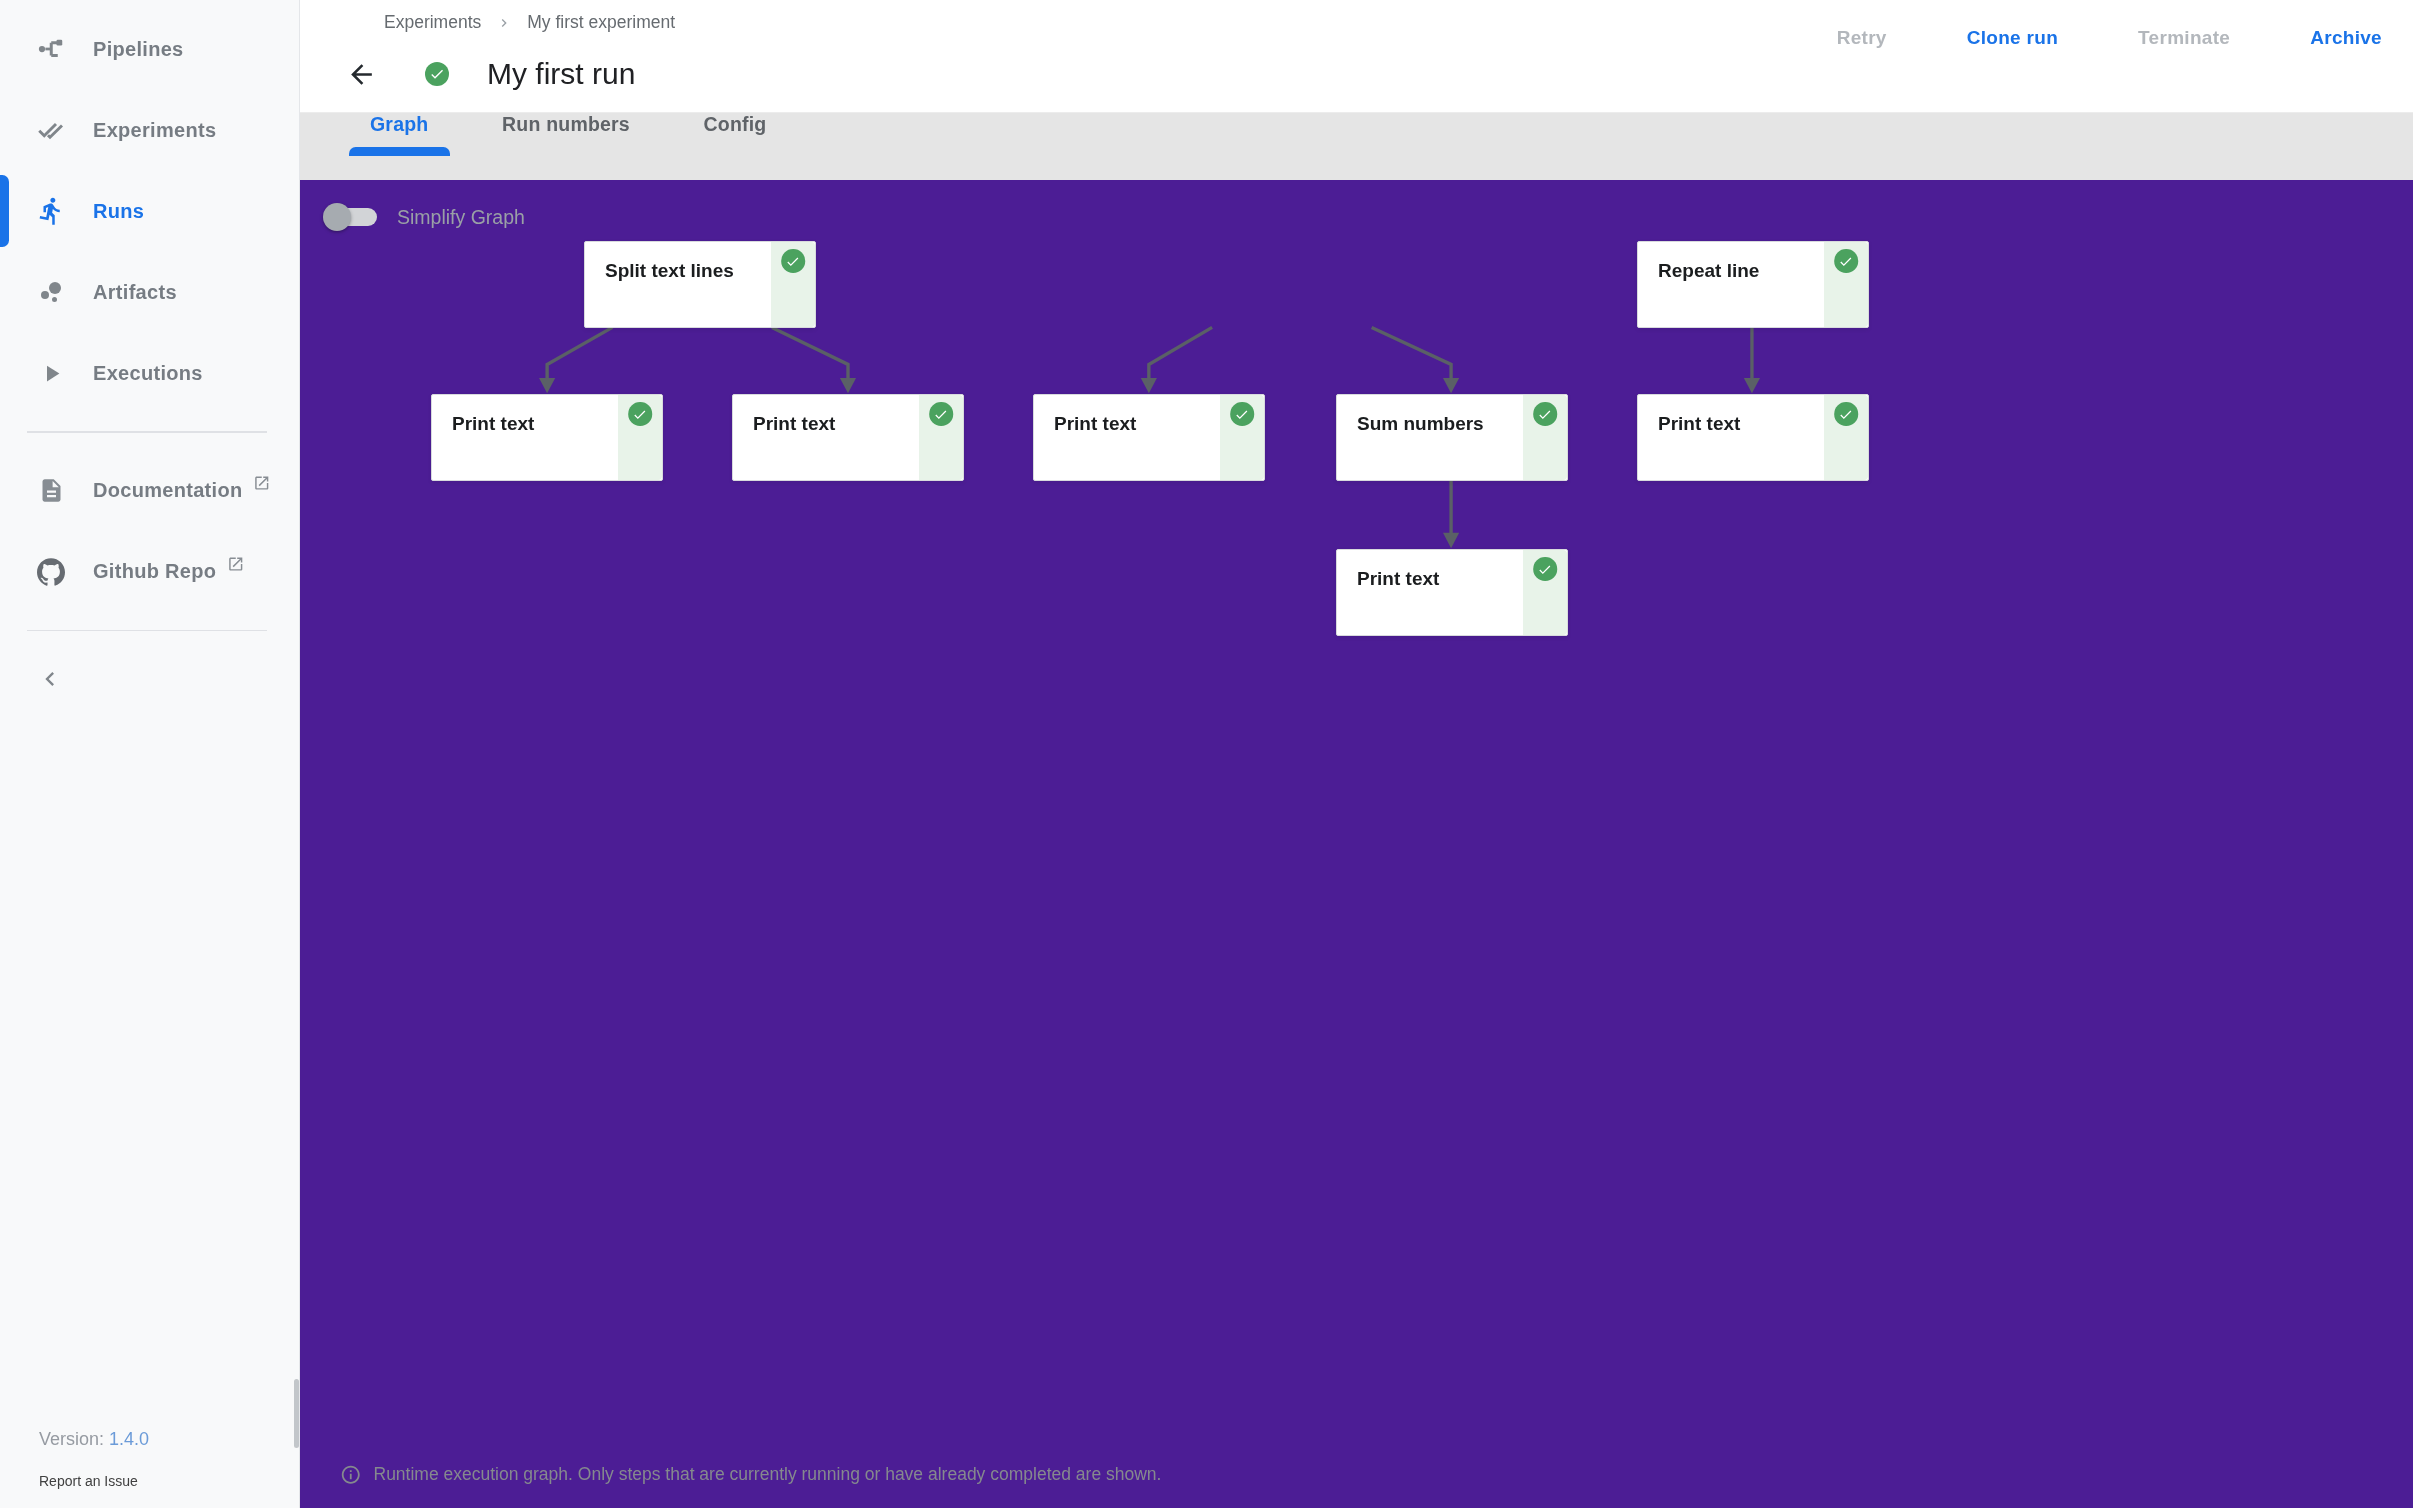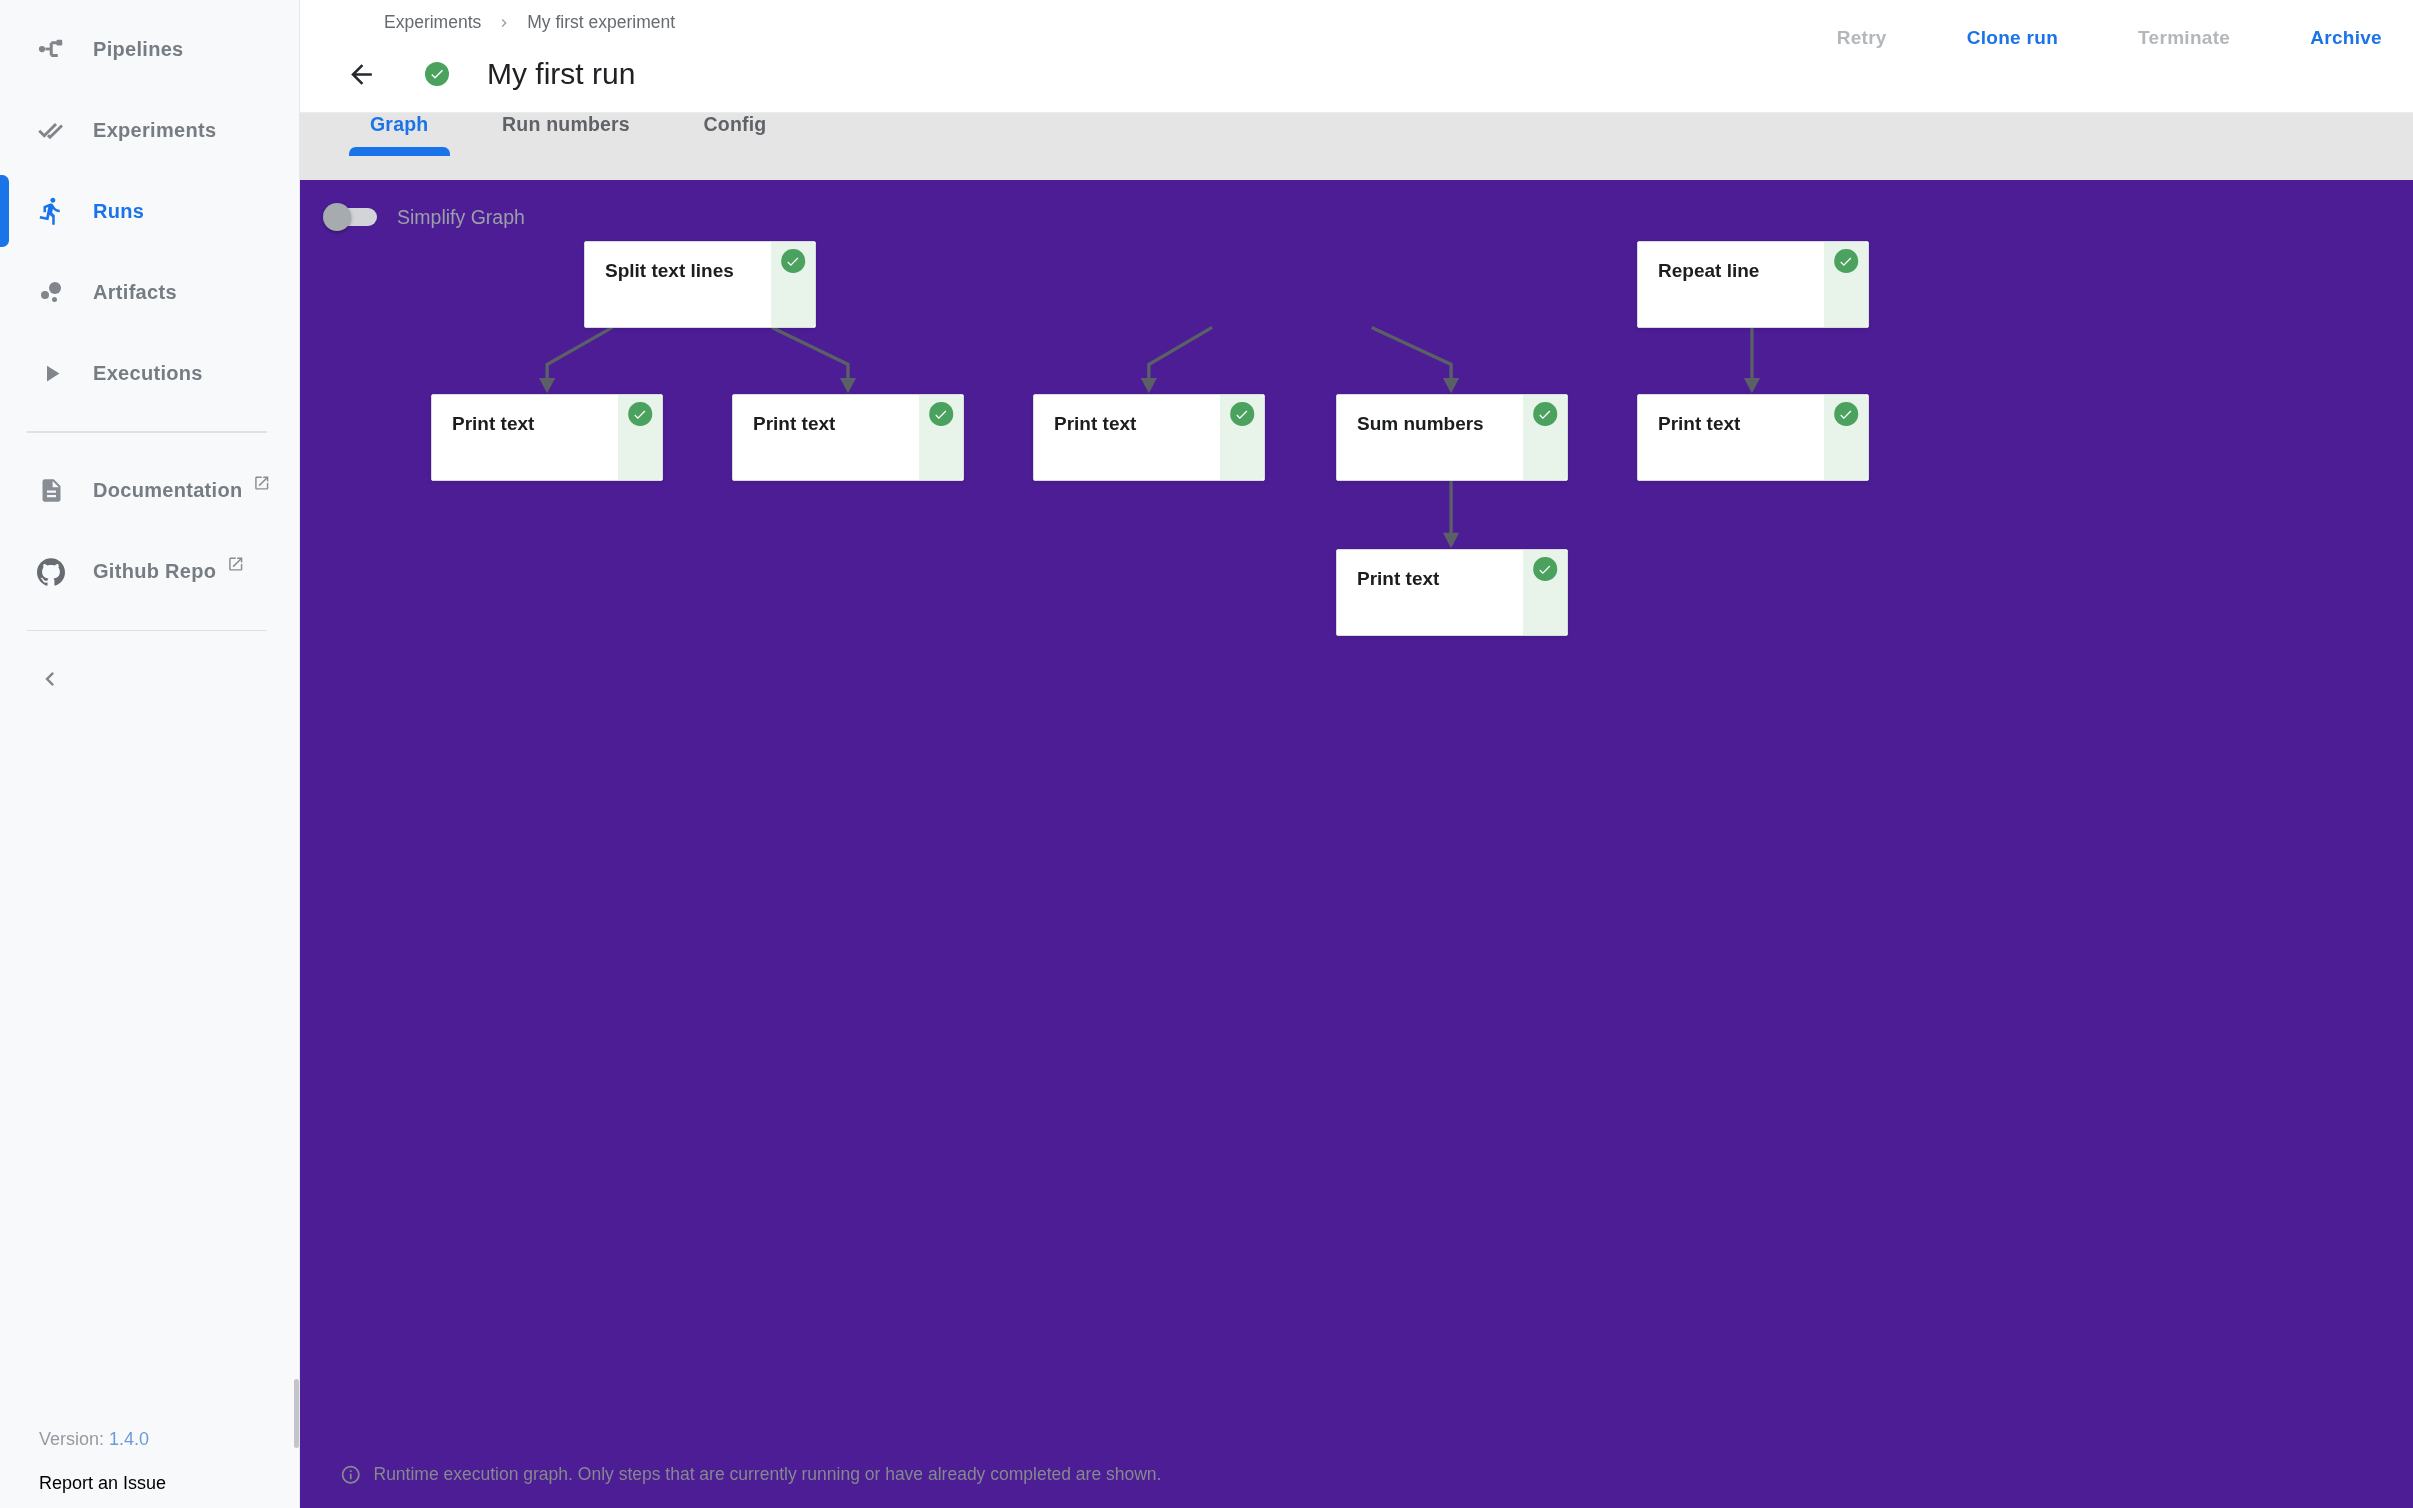--- a/index.html
+++ b/index.html
@@ -13,21 +13,21 @@
   .nav-item { position:relative; display:flex; align-items:center; height:81px; cursor:pointer; }
   .nav-icon { width:30px; height:30px; margin-left:36px; display:flex; align-items:center; justify-content:center; flex-shrink:0; }
   .nav-label { margin-left:27px; font-size:20px; font-weight:700; color:#767c83; letter-spacing:0.3px; }
   .nav-item.active .nav-label { color:#1a73e8; }
   .active-bar { position:absolute; left:0; top:4.7px; bottom:4.7px; width:8.8px; background:#1a73e8; border-radius:0 6.7px 6.7px 0; }
   .side-divider { height:1.3px; background:#dfe1e5; margin:17.5px 32px 17.5px 27px; }
   .ext-icon { margin-left:10.8px; transform:translateY(-6.7px); }
   .collapse-row { margin:32px 0 0 34px; width:32px; height:32px; display:flex; align-items:center; justify-content:center; cursor:pointer; }
   .version { position:absolute; left:39px; top:1429px; font-size:18px; color:#969ba2; }
   .version a { color:#6b9bd8; text-decoration:none; cursor:pointer; }
-  .report { position:absolute; left:39px; top:1473px; font-size:18px; color:#000000; text-decoration:none; cursor:pointer; }
+  .report { position:absolute; left:39px; top:1473px; font-size:14px; color:#404040; text-decoration:none; cursor:pointer; }
   .scroll-thumb { position:absolute; left:294px; top:1379px; width:5.4px; height:69px; background:#c2c6ca; border-radius:2.7px; }
 
   
   .main { flex:1; display:flex; flex-direction:column; min-width:0; }
   .topbar { position:relative; height:113px; background:#fff; border-bottom:1.3px solid #ececec; flex-shrink:0; }
   .breadcrumb { position:absolute; left:84px; top:12px; display:flex; align-items:center; gap:15px; font-size:17.5px; color:#666b70; }
   .crumb { cursor:pointer; }
   .title-row { position:absolute; left:42px; top:55px; display:flex; align-items:center;gap:22px; }
   .back-btn { width:38px; height:38px; display:flex; align-items:center; justify-content:center; cursor:pointer; }
   .status-check, .node-check { border-radius:50%; background:#4ba25f; display:flex; align-items:center; justify-content:center; flex-shrink:0; }

